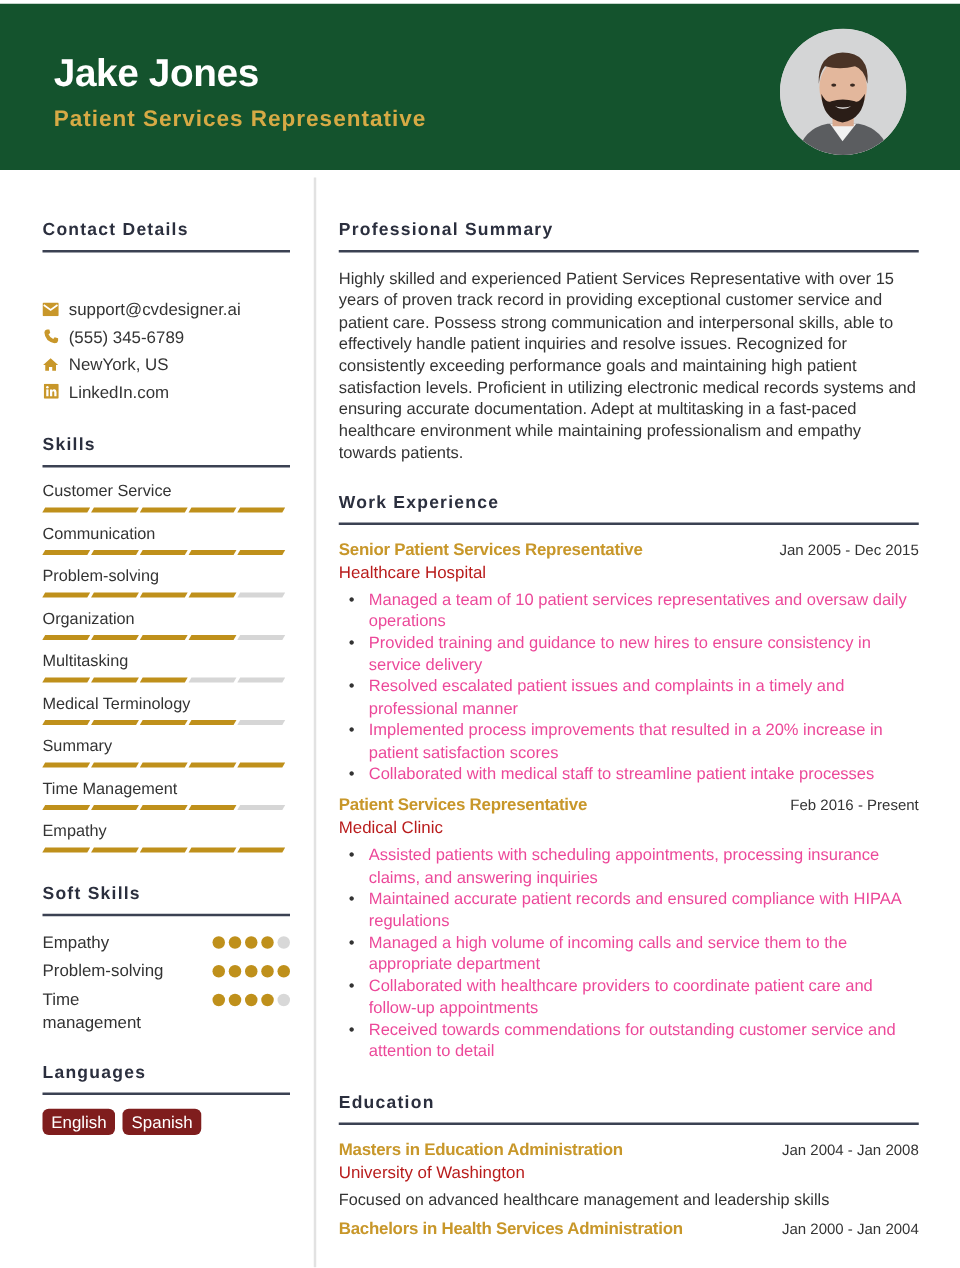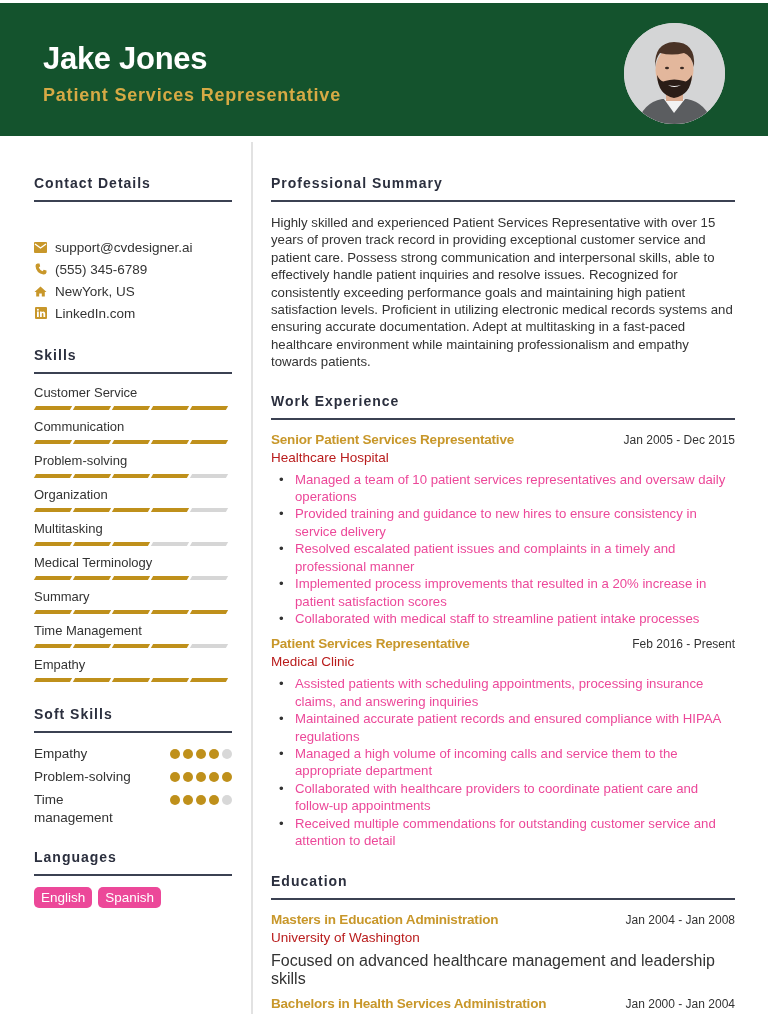--- a/index.html
+++ b/index.html
@@ -29,33 +29,33 @@
   .seg { width: 36px; height: 4px; transform: skewX(-30deg); background: #bf901b; }
   .seg.off { background: #d6d6d6; }
 
   .soft-row { display: flex; justify-content: space-between; align-items: flex-start; font-size: 13.5px; color: #333; margin-bottom: 5px; }
   .soft-row .lbl { width: 110px; line-height: 18px; }
   .dots { display: flex; gap: 3px; padding-top: 4px; }
   .dot { width: 10px; height: 10px; border-radius: 50%; background: #bf901b; }
   .dot.off { background: #d8d8d8; }
 
   .lang-wrap { display: flex; gap: 6px; margin-top: 11px; }
-  .lang { background: #ec4899; color: #ffffff; font-size: 13.5px; padding: 3px 7px; border-radius: 5px; }
+  .lang { background: #7f1d1d; color: #ffffff; font-size: 13.5px; padding: 3px 7px; border-radius: 5px; }
 
   .summary { font-size: 13.2px; line-height: 17.4px; color: #333; margin-top: 12px; }
 
   .job-head { display: flex; justify-content: space-between; align-items: baseline; margin-top: 12px; }
   .job-title { font-size: 13.5px; font-weight: 700; color: #c8972a; letter-spacing: -0.2px; text-align: right; }
   .job-date { font-size: 12px; color: #333; }
   .job-org { font-size: 13.5px; color: #b91c1c; margin-top: 3px; }
   .bullets { list-style: none; margin-top: 6px; }
   .bullets li { position: relative; padding-left: 24px; font-size: 13.2px; line-height: 17.4px; color: #ec4899; }
   .bullets li::before { content: "\2022"; position: absolute; left: 8px; top: 0; color: #333; }
 
-  .edu-desc { font-size: 16px; color: #333; margin-top: 7px; }
+  .edu-desc { font-size: 13px; color: #333; margin-top: 7px; }
 </style>
 </head>
 <body>
 
 <div class="header">
   <div class="name">Jake Jones</div>
   <div class="title">Patient Services Representative</div>
   <div class="photo">
     <svg width="101" height="101" viewBox="0 0 101 101">
       <rect width="101" height="101" fill="#d4d5d6"></rect>
@@ -294,21 +294,21 @@
       <div class="job-head" style="margin-top:9px;">
         <span class="job-title">Patient Services Representative</span>
         <span class="job-date">Feb 2016 - Present</span>
       </div>
       <div class="job-org">Medical Clinic</div>
       <ul class="bullets">
         <li>Assisted patients with scheduling appointments, processing insurance claims, and answering inquiries</li>
         <li>Maintained accurate patient records and ensured compliance with HIPAA regulations</li>
         <li>Managed a high volume of incoming calls and service them to the appropriate department</li>
         <li>Collaborated with healthcare providers to coordinate patient care and follow-up appointments</li>
-        <li>Received multiple commendations for outstanding customer service and attention to detail</li>
+        <li>Received towards commendations for outstanding customer service and attention to detail</li>
       </ul>
     </div>
   </div>
 
   <div style="margin-top:24px;">
     <div class="sec-h">Education</div>
     <div class="sec-rule"></div>
 
     <div>
       <div class="job-head">

